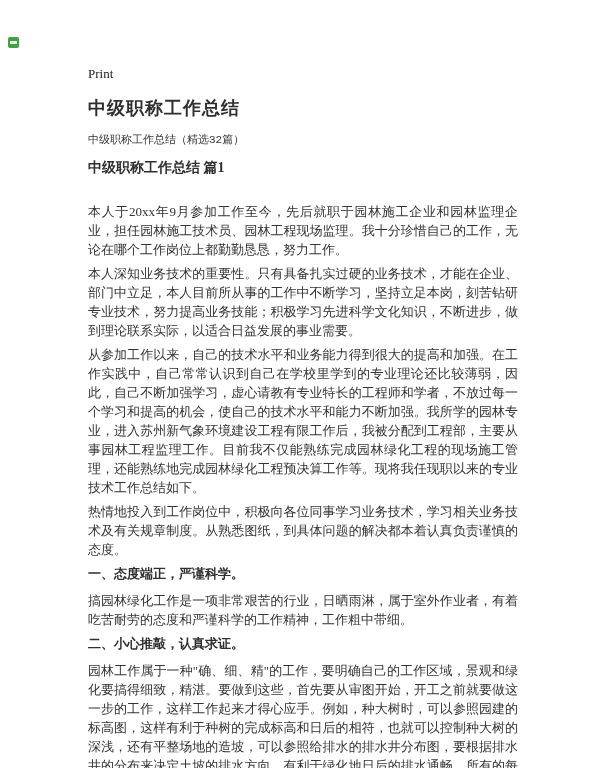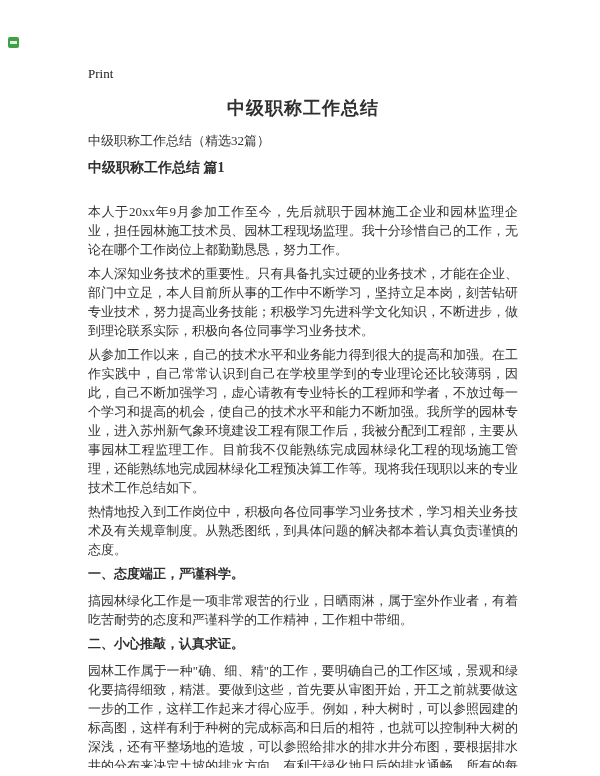--- a/index.html
+++ b/index.html
@@ -43,31 +43,31 @@
   }
   .content {
     position: absolute;
     left: 88px;
     top: 96px;
     width: 430px;
   }
   .doc-title {
     font-size: 18px;
     font-weight: bold;
-    text-align: center;
     letter-spacing: 1px;
     line-height: 24px;
     margin: 0 0 12px 0;
     color: #2f2f2f;
   }
   .doc-subtitle {
-    font-size: 13px;
+    font-size: 11px;
     line-height: 17px;
     margin: 0 0 10px 0;
     color: #333333;
+    font-family: Liberation Mono, monospace;
   }
   .section-heading {
     font-size: 14px;
     font-weight: bold;
     line-height: 18px;
     margin: 0 0 25px 0;
     color: #2f2f2f;
   }
   .body-blocks p {
     font-size: 13px;
@@ -92,21 +92,21 @@
   <span class="print-icon" style="background: rgb(63, 161, 66);"></span>
 
   <a class="print-label" href="#">Print</a>
 
   <div class="content">
     <h1 class="doc-title">中级职称工作总结</h1>
     <div class="doc-subtitle">中级职称工作总结（精选32篇）</div>
     <h2 class="section-heading">中级职称工作总结 篇1</h2>
     <div class="body-blocks" id="blocks">
         <p>本人于20xx年9月参加工作至今，先后就职于园林施工企业和园林监理企业，担任园林施工技术员、园林工程现场监理。我十分珍惜自己的工作，无论在哪个工作岗位上都勤勤恳恳，努力工作。</p>
-        <p>本人深知业务技术的重要性。只有具备扎实过硬的业务技术，才能在企业、部门中立足，本人目前所从事的工作中不断学习，坚持立足本岗，刻苦钻研专业技术，努力提高业务技能；积极学习先进科学文化知识，不断进步，做到理论联系实际，积极向各位同事学习业务技术。</p>
+        <p>本人深知业务技术的重要性。只有具备扎实过硬的业务技术，才能在企业、部门中立足，本人目前所从事的工作中不断学习，坚持立足本岗，刻苦钻研专业技术，努力提高业务技能；积极学习先进科学文化知识，不断进步，做到理论联系实际，以适合日益发展的事业需要。</p>
         <p>从参加工作以来，自己的技术水平和业务能力得到很大的提高和加强。在工作实践中，自己常常认识到自己在学校里学到的专业理论还比较薄弱，因此，自己不断加强学习，虚心请教有专业特长的工程师和学者，不放过每一个学习和提高的机会，使自己的技术水平和能力不断加强。我所学的园林专业，进入苏州新气象环境建设工程有限工作后，我被分配到工程部，主要从事园林工程监理工作。目前我不仅能熟练完成园林绿化工程的现场施工管理，还能熟练地完成园林绿化工程预决算工作等。现将我任现职以来的专业技术工作总结如下。</p>
         <p>热情地投入到工作岗位中，积极向各位同事学习业务技术，学习相关业务技术及有关规章制度。从熟悉图纸，到具体问题的解决都本着认真负责谨慎的态度。</p>
         <h3>一、态度端正，严谨科学。</h3>
         <p>搞园林绿化工作是一项非常艰苦的行业，日晒雨淋，属于室外作业者，有着吃苦耐劳的态度和严谨科学的工作精神，工作粗中带细。</p>
         <h3>二、小心推敲，认真求证。</h3>
         <p>园林工作属于一种"确、细、精"的工作，要明确自己的工作区域，景观和绿化要搞得细致，精湛。要做到这些，首先要从审图开始，开工之前就要做这一步的工作，这样工作起来才得心应手。例如，种大树时，可以参照园建的标高图，这样有利于种树的完成标高和日后的相符，也就可以控制种大树的深浅，还有平整场地的造坡，可以参照给排水的排水井分布图，要根据排水井的分布来决定土坡的排水方向，有利于绿化地日后的排水通畅，所有的每一步都非常关键，所以我们要把"小心推敲，认真求证"。的工作态度时时刻刻放在心上。</p>
       </div>
   </div>
 
 </div>

